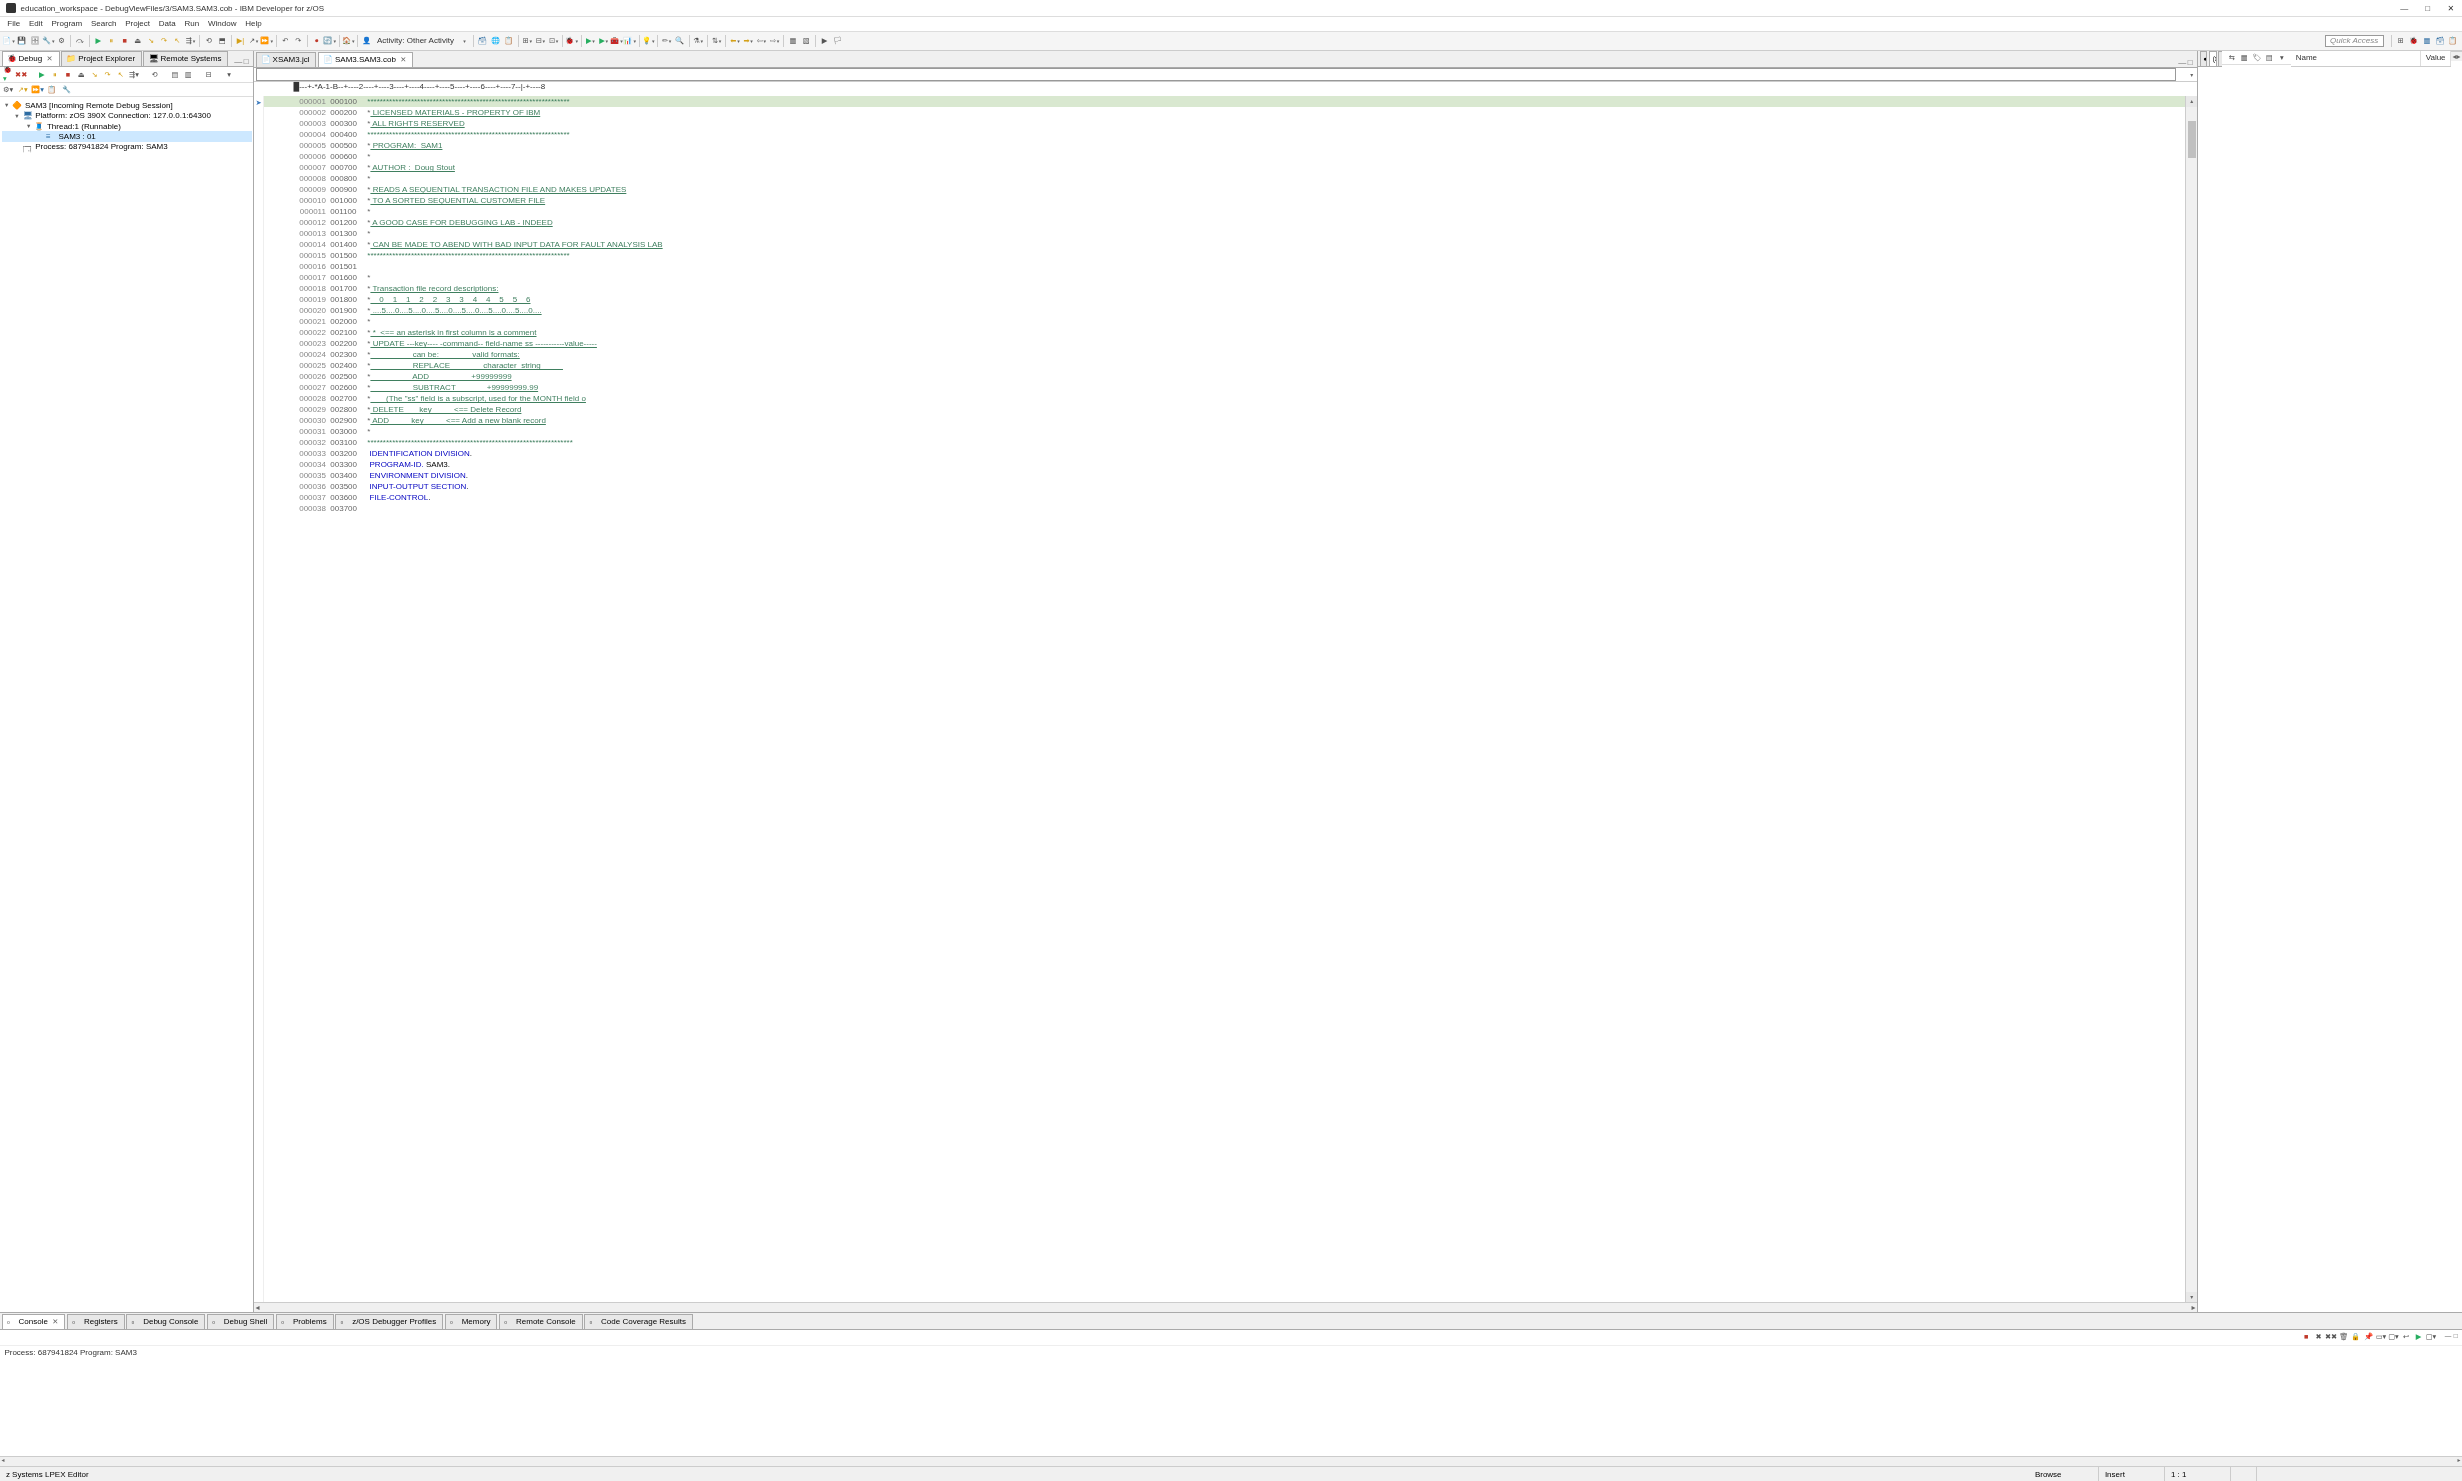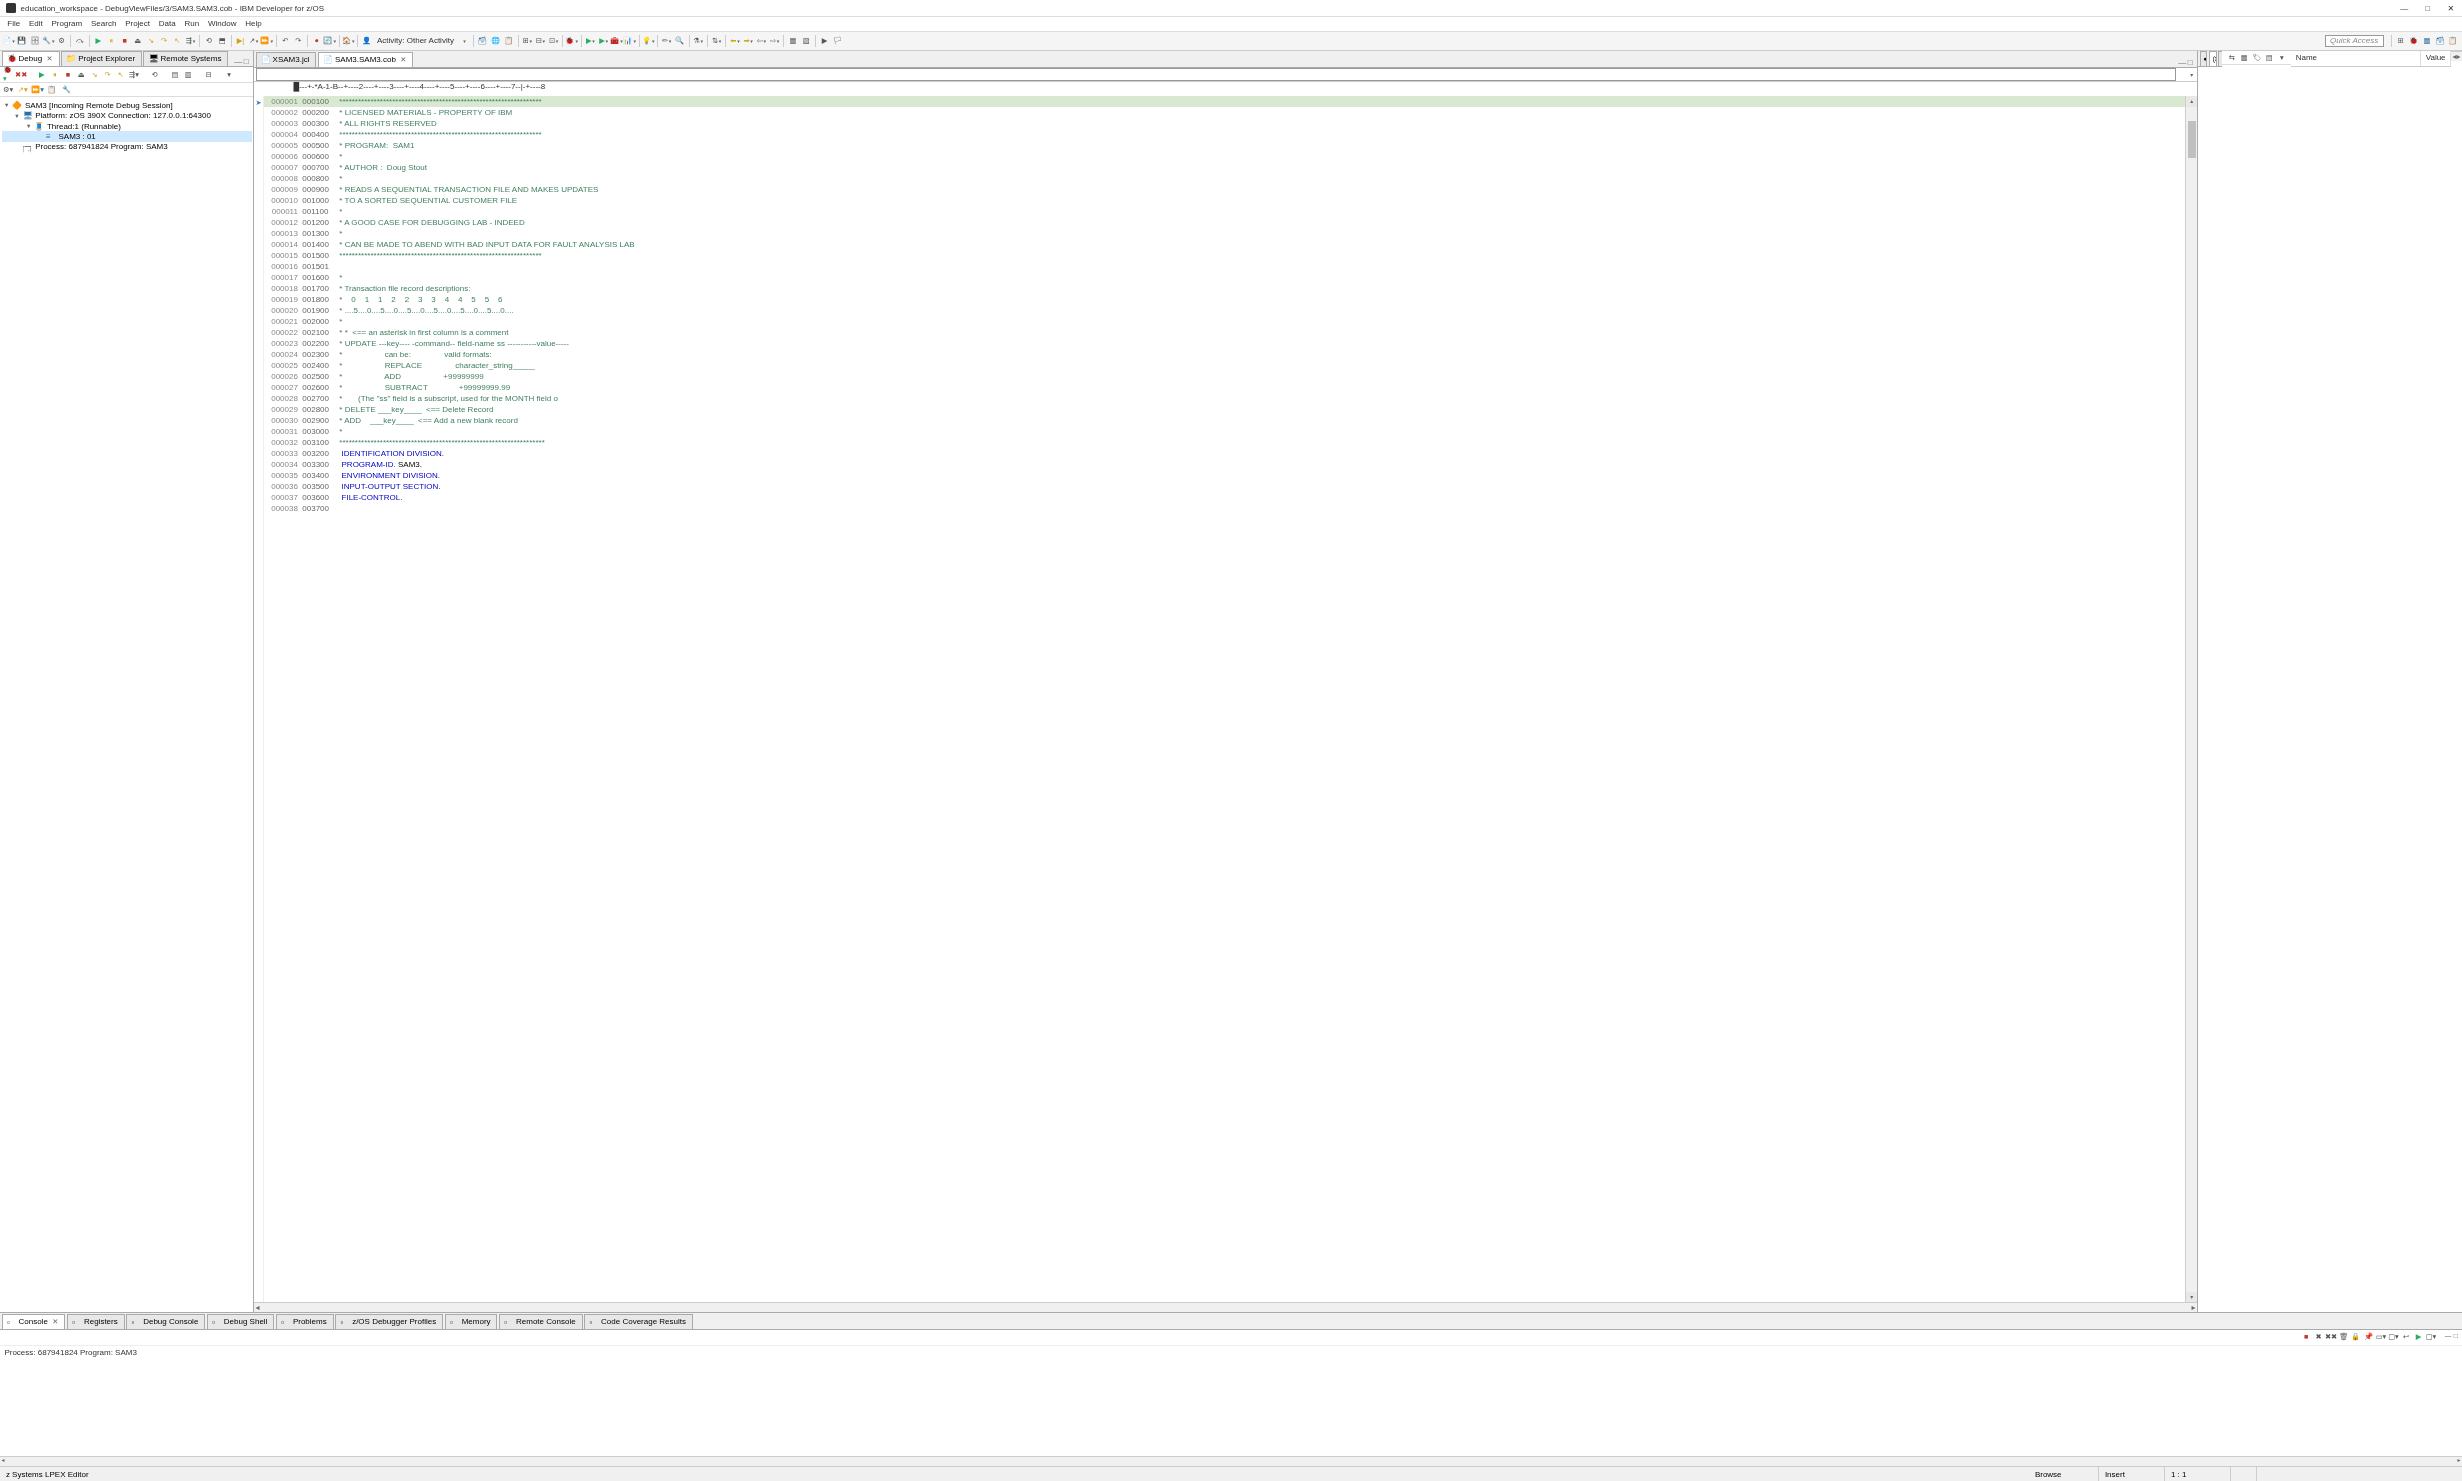--- a/index.html
+++ b/index.html
@@ -59,26 +59,26 @@
 
 .editor-tabs { height: 17px; background: #f0f0f0; display: flex; align-items: flex-end; border-bottom: 0.7px solid #aaa; padding: 0 1.5px; }
 .cmd-line { height: 14.7px; display: flex; border-bottom: 0.7px solid #ccc; }
 .cmd-line input { flex: 1; border: 0.7px solid #999; margin: 0.7px 10.3px 0.7px 1.5px; padding: 0 2.9px; font-family: Consolas, monospace; font-size: 8px; }
 .ruler { height: 14px; display: flex; font-family: Consolas, monospace; font-size: 8.8px; color: #333; white-space: pre; }
 .ruler .gutter-spacer { width: 38px; flex-shrink: 0; }
 .ruler .ruler-text { flex: 1; padding-left: 1.5px; }
 .editor-body { flex: 1; display: flex; overflow: hidden; position: relative; font-family: Consolas, "Courier New", monospace; font-size: 8.8px; line-height: 11px; }
 .code-lines { flex: 1; overflow: auto; white-space: pre; }
 .line { display: flex; height: 11px; }
-.line .ln { width: 38px; text-align: right; padding-right: 4.4px; color: #888; flex-shrink: 0; }
+.line .ln { width: 38px; text-align: right; padding-right: 4.4px; color: #888; flex-shrink: 0; margin-left: 28px; }
 .line .sq { width: 37px; color: #666; flex-shrink: 0; }
 .line .txt { flex: 1; }
 .line.hl { background: #d9e8d0; }
 .comment-star { color: #666; }
-.comment-text { color: #3f7f5f; }
+.comment-text { color: #3f7f5f; text-decoration: underline; }
 .kw { color: #0000c0; }
 .ident { color: #000; }
 .stars { color: #3f7f5f; }
 .scrollbar-v { width: 11.7px; background: #f0f0f0; border-left: 0.7px solid #ccc; position: relative; }
 .scroll-arrow { height: 10.3px; text-align: center; font-size: 5.9px; color: #666; background: #e8e8e8; }
 .scroll-thumb { position: absolute; top: 25px; left: 1.5px; right: 1.5px; height: 37px; background: #c0c0c0; }
 
 
 .var-head { height: 16px; display: flex; border-bottom: 0.7px solid #ccc; }
 .var-head .col { padding: 2.2px 4.4px; border-right: 0.7px solid #ddd; color: #333; }

